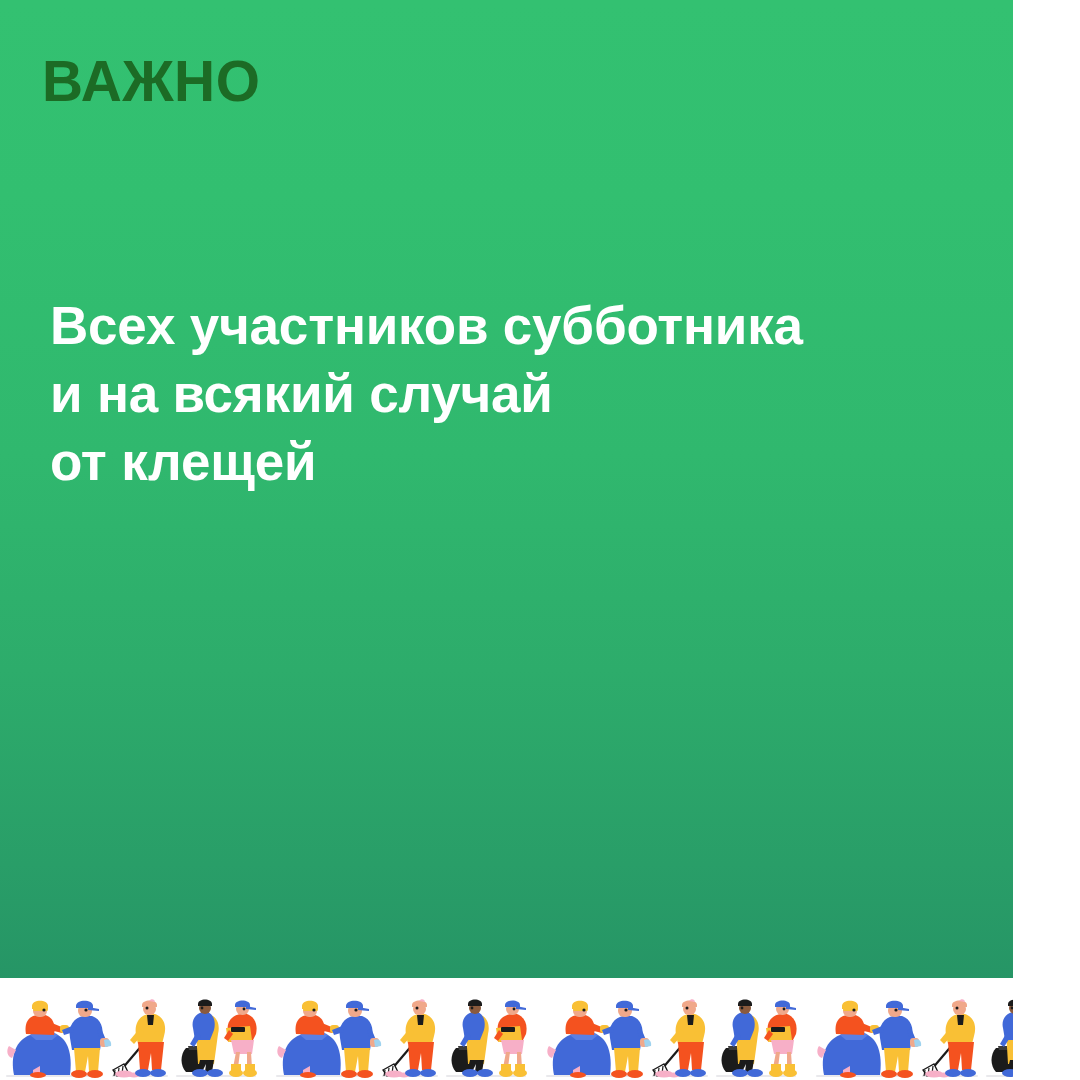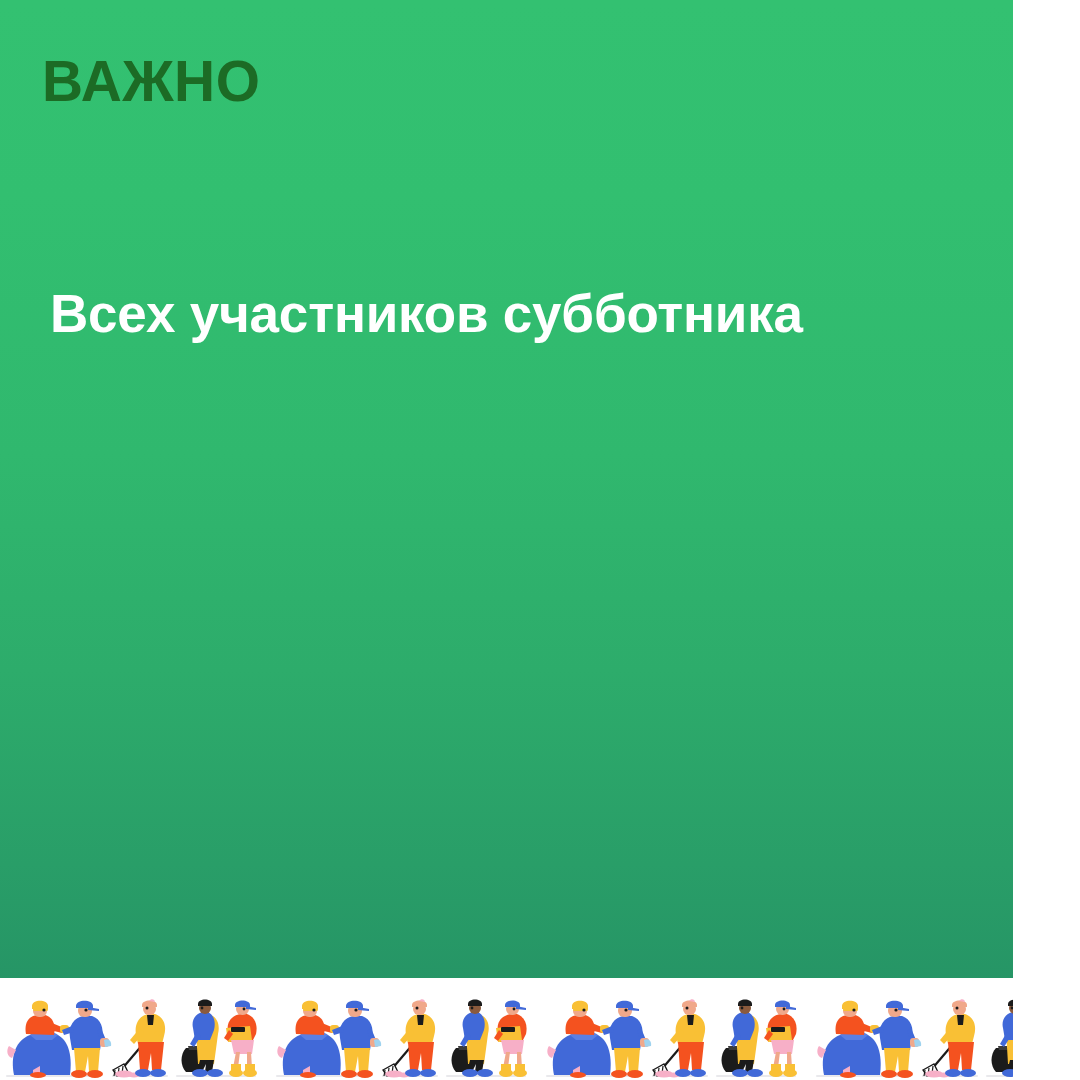--- a/index.html
+++ b/index.html
@@ -43,21 +43,21 @@
     font-family: "Liberation Sans", sans-serif;
     transform: scaleX(0.98);
     transform-origin: left center;
     white-space: nowrap;
   }
 
   
   .headline {
     position: absolute;
     left: 50px;
-    top: 280px;
+    top: 292px;
     width: 990px;
   }
   .headline .line {
     display: block;
     color: #ffffff;
     font-size: 53px;
     line-height: 68px;
     font-weight: 700;
     letter-spacing: -0.2px;
     white-space: nowrap;
@@ -95,20 +95,22 @@
 </style>
 </head>
 <body>
 
 <div class="poster">
 
   <div class="kicker">ВАЖНО</div>
 
   <div class="headline">
     <span class="line">Всех участников субботника</span>
+    <span class="line">и на всякий случай</span>
+    <span class="line">от клещей</span>
   </div>
 
   <div class="illustration-band">
     <div class="band-track" id="band-track">
   <div class="scene">
     <svg viewBox="0 0 270 102" xmlns="http://www.w3.org/2000/svg">
 
       <rect x="6" y="97" width="92" height="2" rx="1" fill="#e9e9ec"></rect>
       <rect x="112" y="97" width="56" height="2" rx="1" fill="#e9e9ec"></rect>
       <rect x="176" y="97" width="80" height="2" rx="1" fill="#e9e9ec"></rect>

